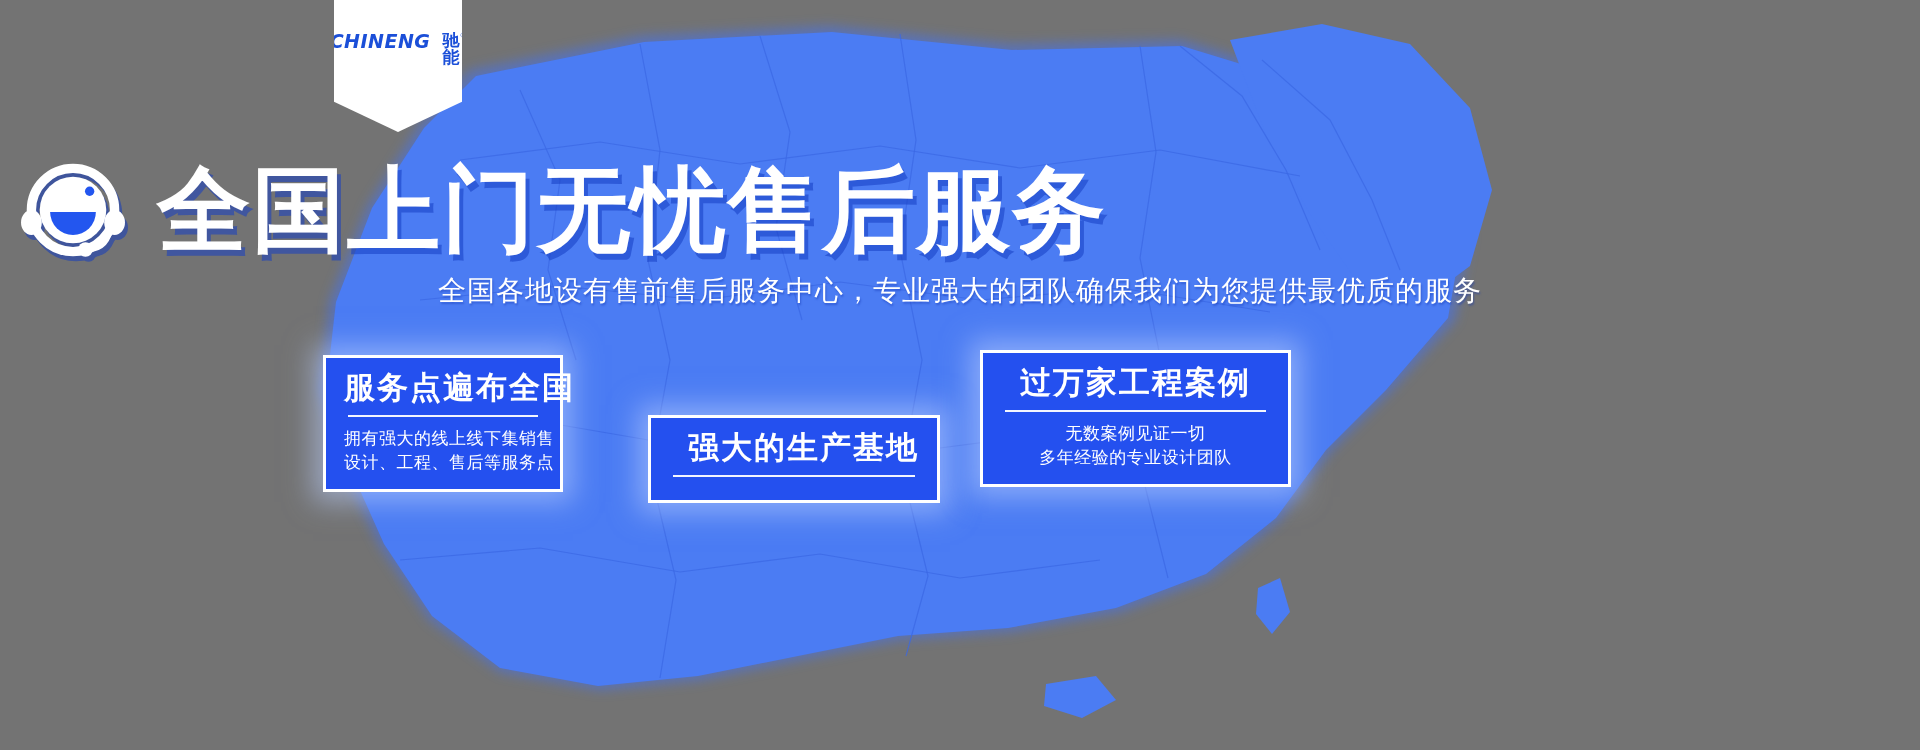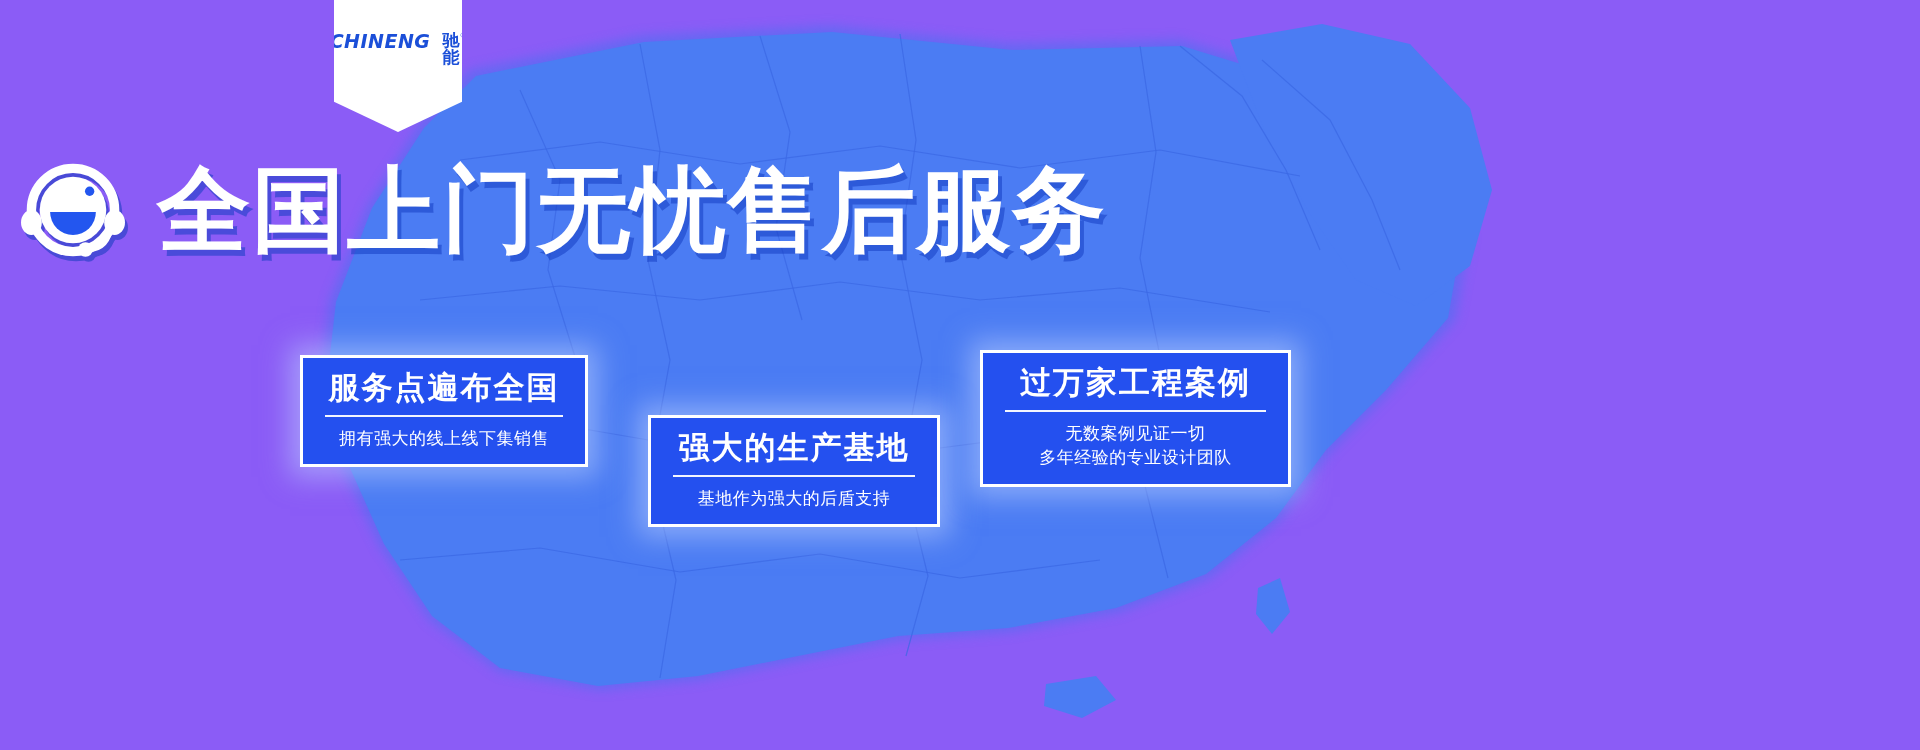--- a/index.html
+++ b/index.html
@@ -3,21 +3,21 @@
 <meta charset="utf-8">
 <style>
   html,body{margin:0;padding:0;}
   body{
     width:1920px;height:750px;overflow:hidden;
     font-family:"Liberation Sans","DejaVu Sans",sans-serif;
     background:#2356ef;
   }
   #banner{
     position:relative;width:1920px;height:750px;overflow:hidden;
-    background:#8b5cf6;
+    background:#737373;
   }
   
   #map-layer{
     position:absolute;inset:0;
     width:1920px;height:750px;
     pointer-events:none;
   }
   #map-layer svg{display:block;width:1920px;height:750px;}
   .map-land{fill:#4b7cf3;}
   .map-line{fill:none;stroke:#3b68e4;stroke-width:1.2;opacity:.75;}
@@ -91,22 +91,22 @@
     color:#ffffff;font-size:31px;font-weight:bold;
     letter-spacing:2px;line-height:1.25;white-space:nowrap;
   }
   .card-rule{
     height:2px;background:#ffffff;margin:8px 4px 9px 4px;opacity:.95;
   }
   .card-desc{
     color:#ffffff;font-size:17px;line-height:1.45;letter-spacing:.5px;
     white-space:nowrap;
   }
-  #card-0{left:300px;top:355px;width:288px;}
-  #card-1{left:648px;top:415px;width:292px;}
+  #card-0{left:323px;top:355px;width:240px;}
+  #card-1{left:648px;top:415px;width:292px;text-align:right;}
   #card-2{left:980px;top:350px;width:311px;}
 </style>
 </head>
 <body>
 
 <div id="banner">
 
   <div id="map-layer">
     <svg viewBox="0 0 1920 750" preserveAspectRatio="none" aria-hidden="true">
       <defs>
@@ -173,31 +173,32 @@
       <path d="M 28 52 A 22 22 0 0 0 72 52 Z" fill="#2356ef"></path>
 
       <circle cx="66" cy="32" r="4.5" fill="#2356ef"></circle>
 
       <path d="M 86 66 Q 84 86 66 88" fill="none" stroke="#ffffff" stroke-width="5" stroke-linecap="round"></path>
       <circle cx="62" cy="88" r="7" fill="#ffffff"></circle>
     </svg>
     <div id="headline">全国上门无忧售后服务</div>
   </div>
 
+  <div id="subtitle">全国各地设有售前售后服务中心，专业强大的团队确保我们为您提供最优质的服务</div>
 
   <div class="card" id="card-0">
     <div class="card-title">服务点遍布全国</div>
     <div class="card-rule"></div>
     <div class="card-desc">拥有强大的线上线下集销售</div>
+    <div class="card-desc">设计、工程、售后等服务点</div>
   </div>
 
   <div class="card" id="card-1">
     <div class="card-title">强大的生产基地</div>
     <div class="card-rule"></div>
-    <div class="card-desc">基地作为强大的后盾支持</div>
   </div>
 
   <div class="card" id="card-2">
     <div class="card-title">过万家工程案例</div>
     <div class="card-rule"></div>
     <div class="card-desc">无数案例见证一切</div>
     <div class="card-desc">多年经验的专业设计团队</div>
   </div>
 
 </div>

